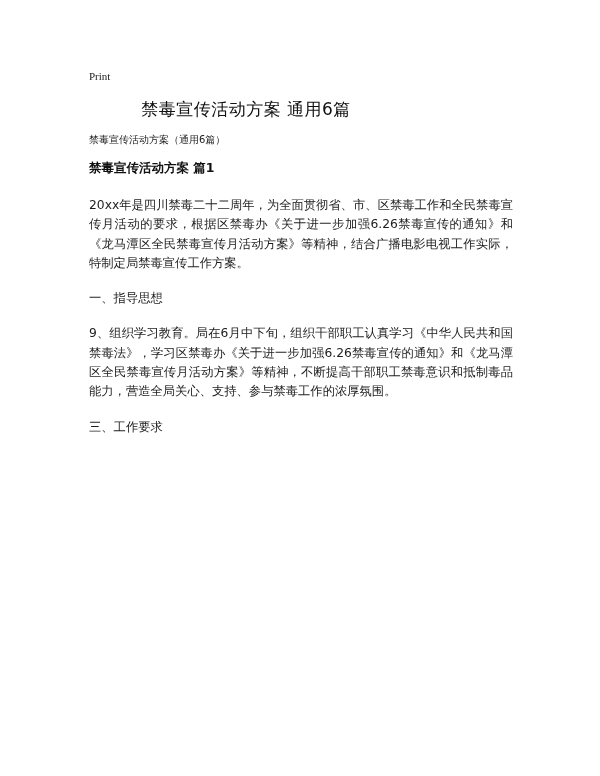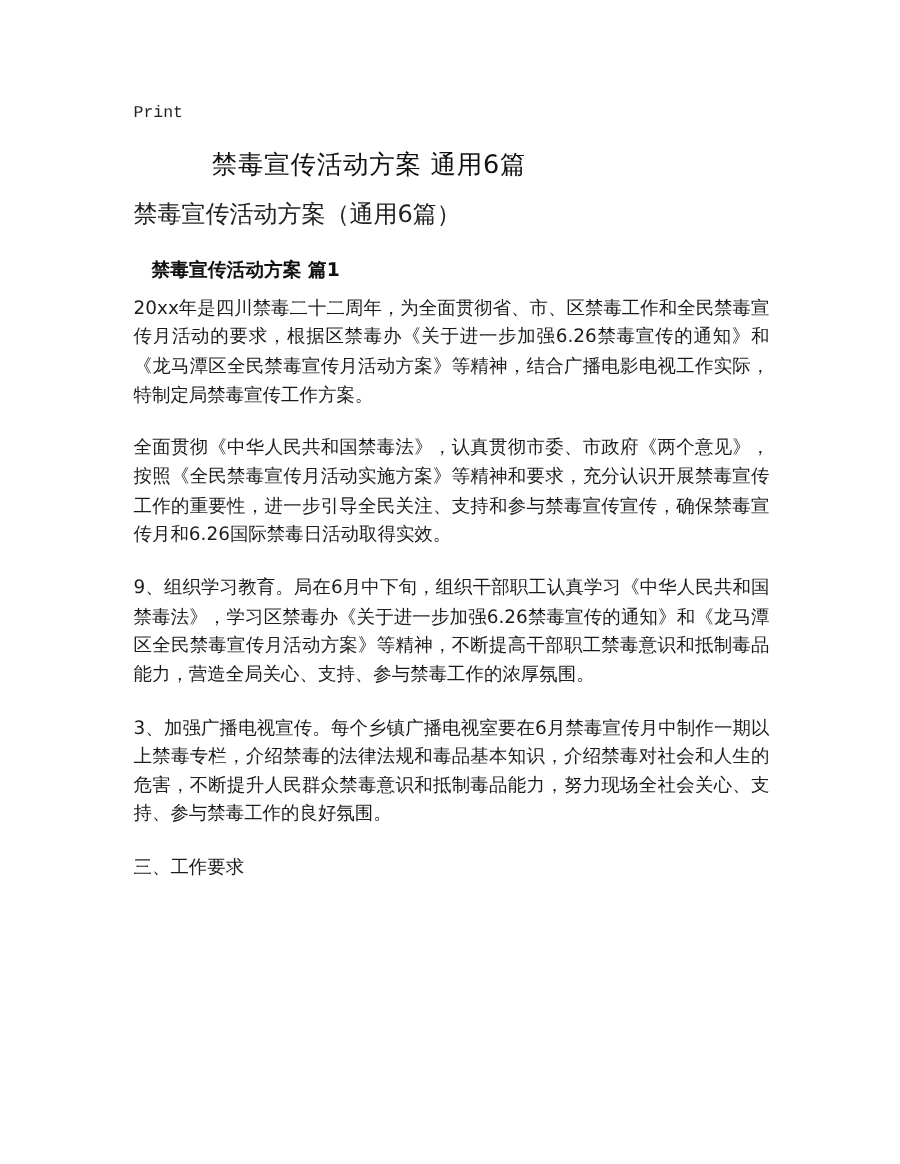--- a/index.html
+++ b/index.html
@@ -18,53 +18,53 @@
     .page {
       position: absolute;
       left: 89px;
       top: 0;
       width: 424px;
     }
     .print-label {
       position: absolute;
       top: 70px;
       left: 0;
-      font-family: Liberation Mono, monospace;
+      font-family: Liberation Serif, serif;
       font-size: 11px;
       color: #222;
       text-align: right;
     }
     .doc-title {
       position: absolute;
       top: 98px;
       left: -89px;
       width: 492px;
       text-align: center;
       font-size: 17px;
       font-weight: normal;
       color: #111;
       letter-spacing: 0.5px;
       margin: 0;
     }
     .doc-subtitle {
       position: absolute;
       top: 133px;
       left: 0;
-      font-size: 16px;
+      font-size: 10px;
       color: #222;
       margin: 0;
     }
     .section-heading {
       position: absolute;
       top: 160px;
       left: 0;
       font-size: 12.5px;
       font-weight: bold;
       color: #111;
-      margin: 12px;
+      margin: 0;
       text-align: center;
     }
     .body {
       position: absolute;
       top: 184px;
       left: 0;
       width: 424px;
     }
     .para {
       font-size: 12.3px;
@@ -83,18 +83,17 @@
 <body>
 
 <div class="page">
   <div class="print-label">Print</div>
   <h1 class="doc-title">禁毒宣传活动方案 通用6篇</h1>
   <p class="doc-subtitle">禁毒宣传活动方案（通用6篇）</p>
   <h2 class="section-heading">禁毒宣传活动方案 篇1</h2>
 
   <div class="body">
     <p class="para">20xx年是四川禁毒二十二周年，为全面贯彻省、市、区禁毒工作和全民禁毒宣传月活动的要求，根据区禁毒办《关于进一步加强6.26禁毒宣传的通知》和《龙马潭区全民禁毒宣传月活动方案》等精神，结合广播电影电视工作实际，特制定局禁毒宣传工作方案。</p>
-    <p class="para">全面贯彻《中华人民共和国禁毒法》，认真贯彻市委、市政府《两个意见》，按照《全民禁毒宣传月活动实施方案》等精神和要求，充分认识开展禁毒宣传工作的重要性，进一步引导全民关注、支持和参与禁毒宣传宣传，确保禁毒宣传月和6.26国际禁毒日活动取得实效。</p>
+    <p class="para heading">一、指导思想</p>
     <p class="para">9、组织学习教育。局在6月中下旬，组织干部职工认真学习《中华人民共和国禁毒法》，学习区禁毒办《关于进一步加强6.26禁毒宣传的通知》和《龙马潭区全民禁毒宣传月活动方案》等精神，不断提高干部职工禁毒意识和抵制毒品能力，营造全局关心、支持、参与禁毒工作的浓厚氛围。</p>
-    <p class="para">3、加强广播电视宣传。每个乡镇广播电视室要在6月禁毒宣传月中制作一期以上禁毒专栏，介绍禁毒的法律法规和毒品基本知识，介绍禁毒对社会和人生的危害，不断提升人民群众禁毒意识和抵制毒品能力，努力现场全社会关心、支持、参与禁毒工作的良好氛围。</p>
     <p class="para heading">三、工作要求</p>
   </div>
 </div>
 
 </body></html>

